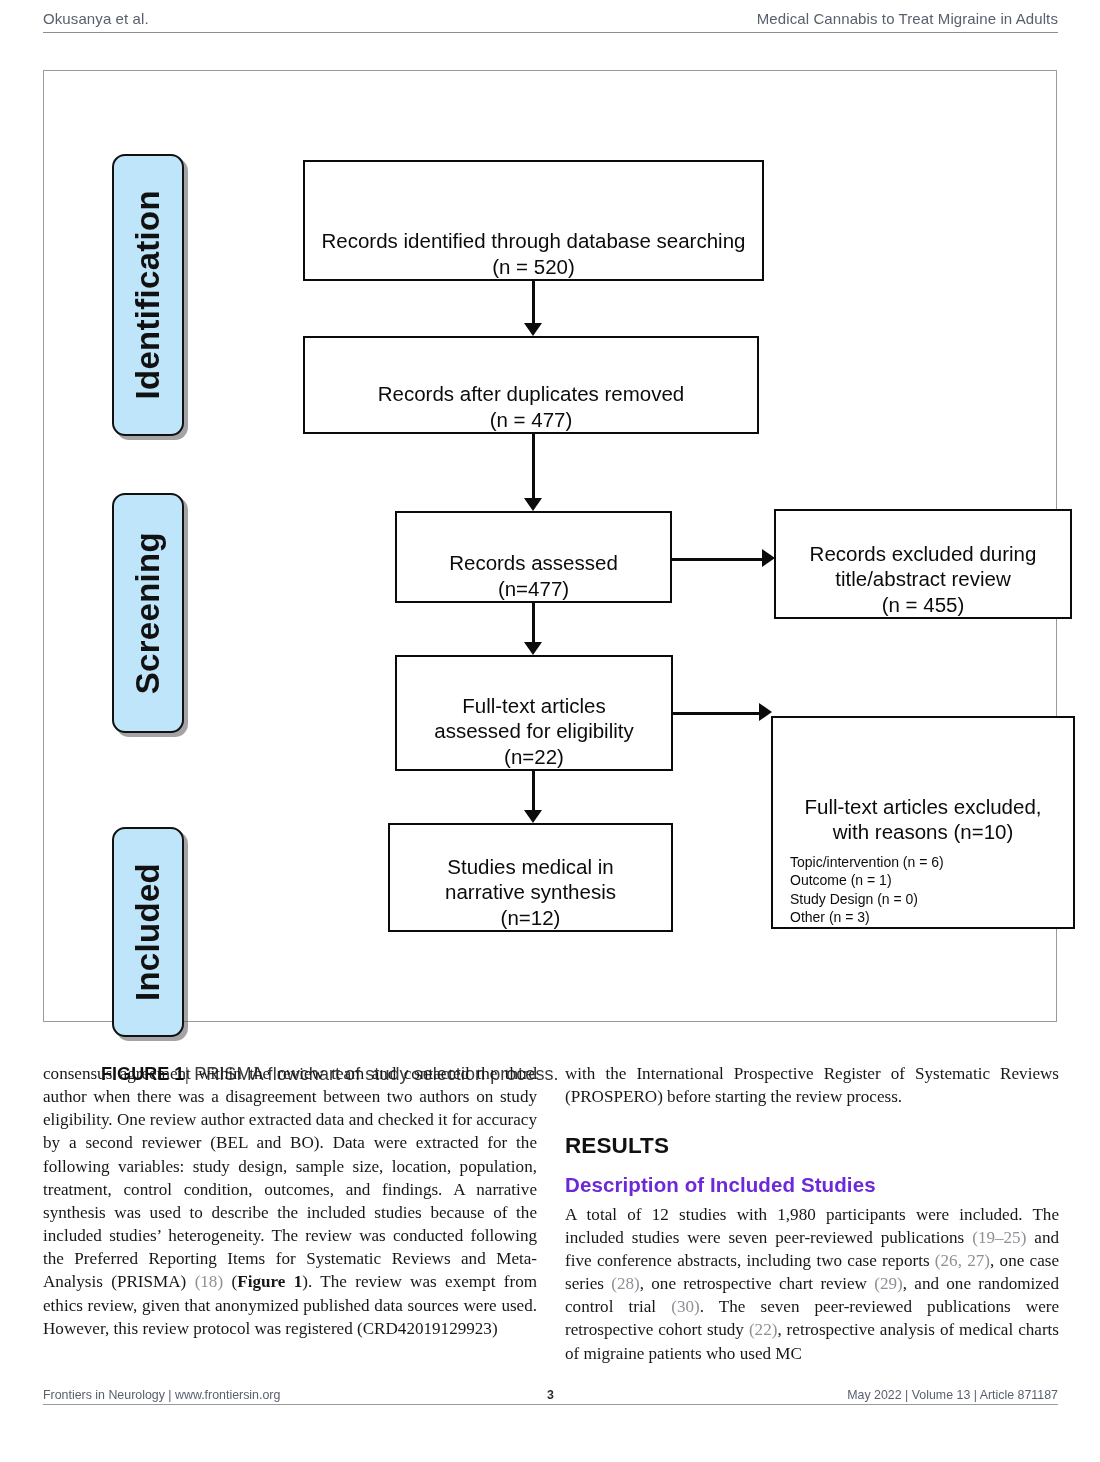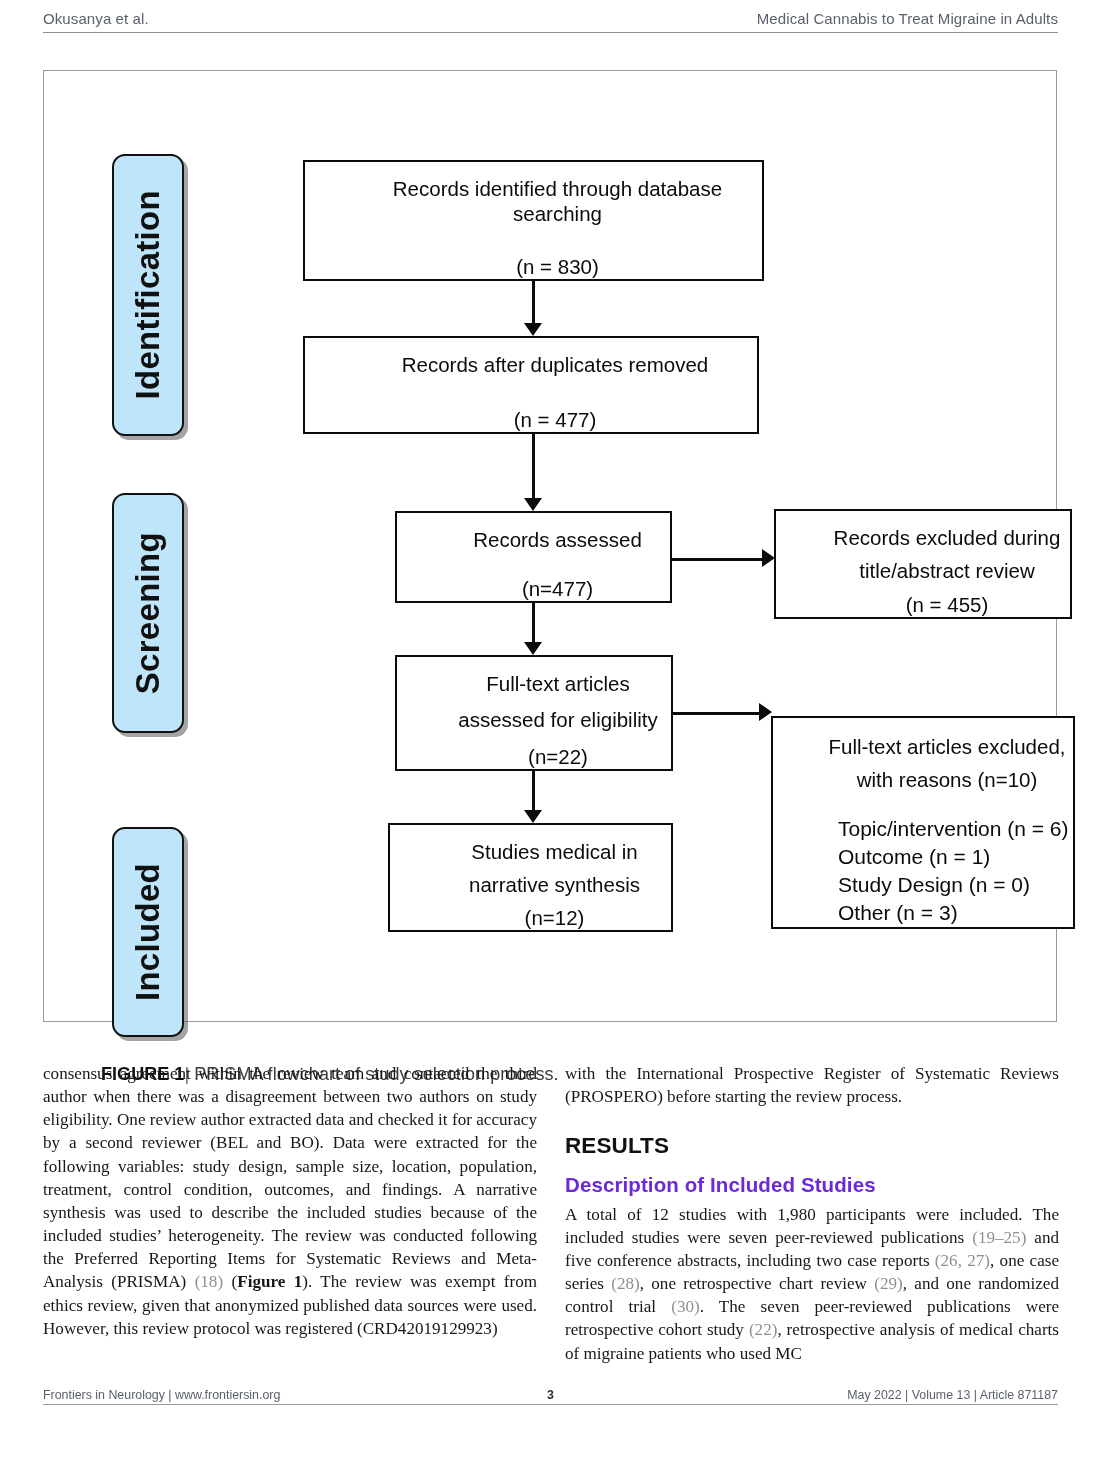--- a/index.html
+++ b/index.html
@@ -61,44 +61,43 @@
   .fbox{
     position:absolute;
     border:2.4px solid #0b0b0b;
     background:#fff;
     box-sizing:border-box;
     font-family:"Liberation Sans", sans-serif;
     font-size:20.5px;
     line-height:1.24;
     color:#0b0b0b;
     text-align:center;
-    display:flex; flex-direction:column; justify-content:space-between;
+    display:flex; flex-direction:column; justify-content:flex-end;
     padding-top:14px;
-    padding-left:48px;
   }
   .fbox .ln{display:block;}
 
   #box-identified      { left:259px; top:89px;  width:461px; height:121px; }
   #box-duplicates      { left:259px; top:265px; width:456px; height:98px;  }
   #box-screened        { left:351px; top:440px; width:277px; height:92px;  }
   #box-excluded-title  { left:730px; top:438px; width:298px; height:110px; }
   #box-fulltext        { left:351px; top:584px; width:278px; height:116px; }
   #box-included        { left:344px; top:752px; width:285px; height:109px; }
 
   
   #box-reasons{
     left:727px; top:645px; width:304px; height:213px;
     padding-top:16px;
     text-align:center;
   }
   #box-reasons .reasons-list{
     text-align:left;
-    margin-top:16px;
+    margin-top:8px;
     padding-left:17px;
-    font-size:21px;
+    font-size:14px;
     line-height:1.33;
   }
 
   
   .vline,.hline{position:absolute;background:#0b0b0b;}
   .vline{width:2.6px;}
   .hline{height:2.6px;}
   .arrow-down{
     position:absolute;width:0;height:0;
     border-left:9px solid transparent;
@@ -190,21 +189,21 @@
   </div>
   <div class="stage" id="stage-screening">
     <span>Screening</span>
   </div>
   <div class="stage" id="stage-included">
     <span>Included</span>
   </div>
 
   <div class="fbox" id="box-identified">
     <span class="ln">Records identified through database searching</span>
-    <span class="ln">(n = 830)</span>
+    <span class="ln">(n = 520)</span>
   </div>
 
   <div class="fbox" id="box-duplicates">
     <span class="ln">Records after duplicates removed</span>
     <span class="ln">(n = 477)</span>
   </div>
 
   <div class="fbox" id="box-screened">
     <span class="ln">Records assessed</span>
     <span class="ln">(n=477)</span>

